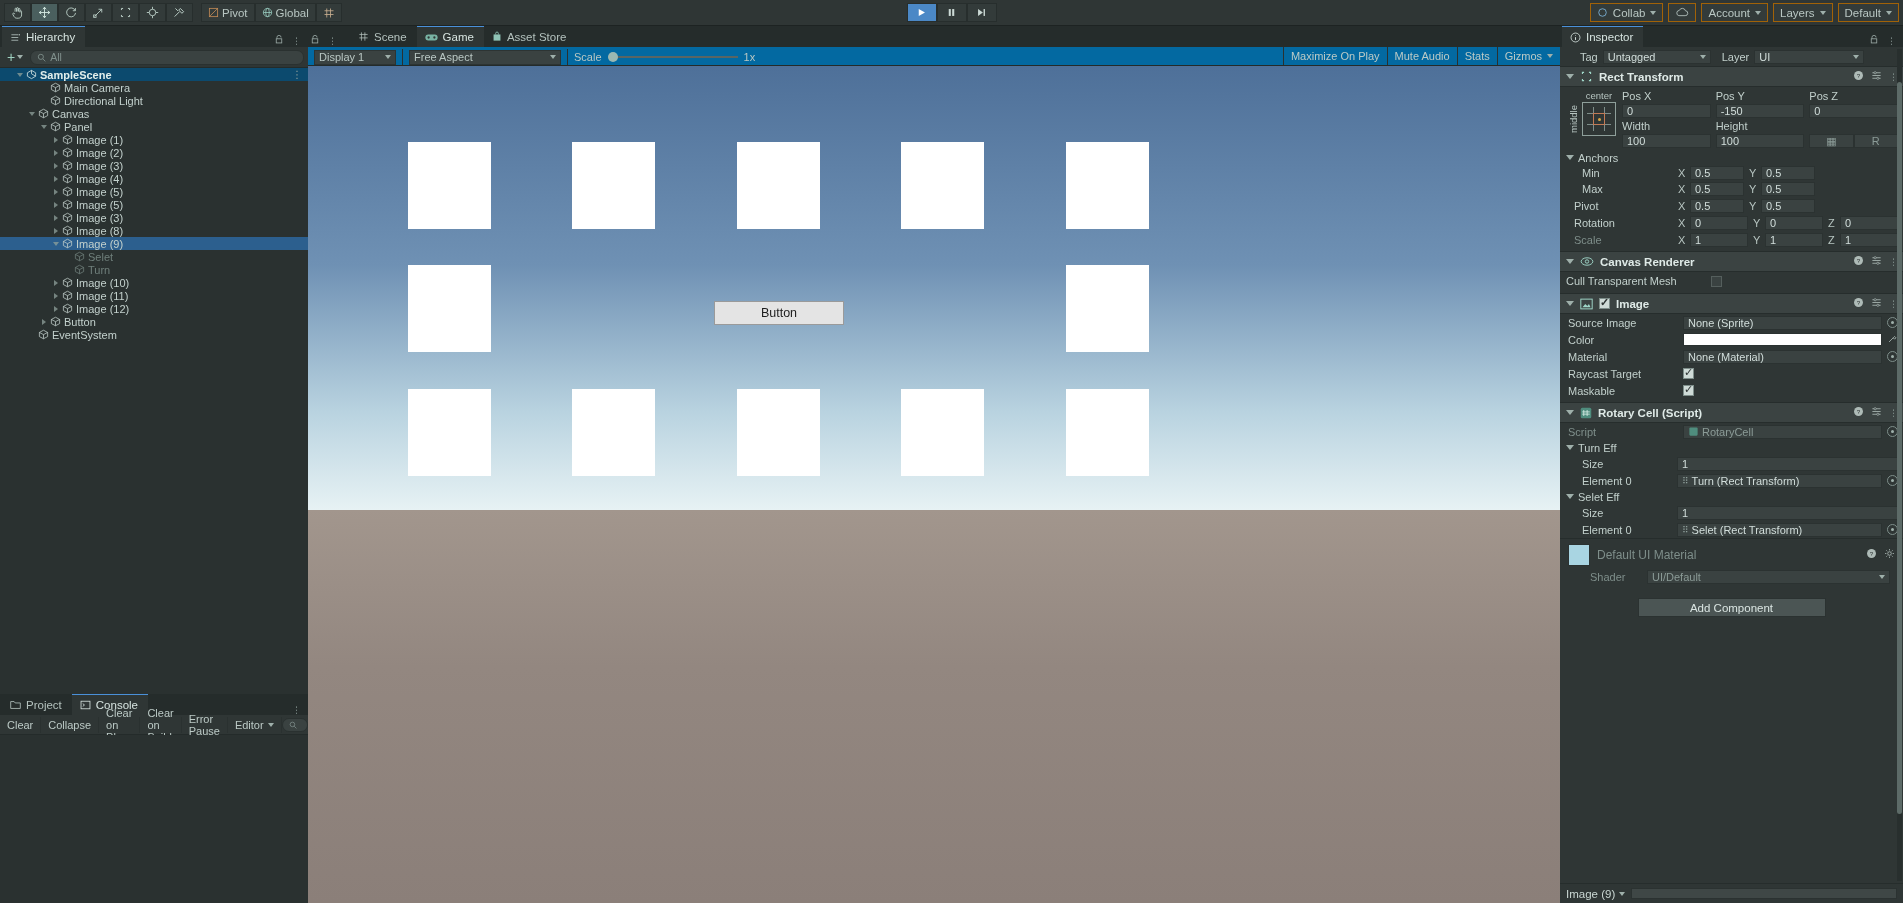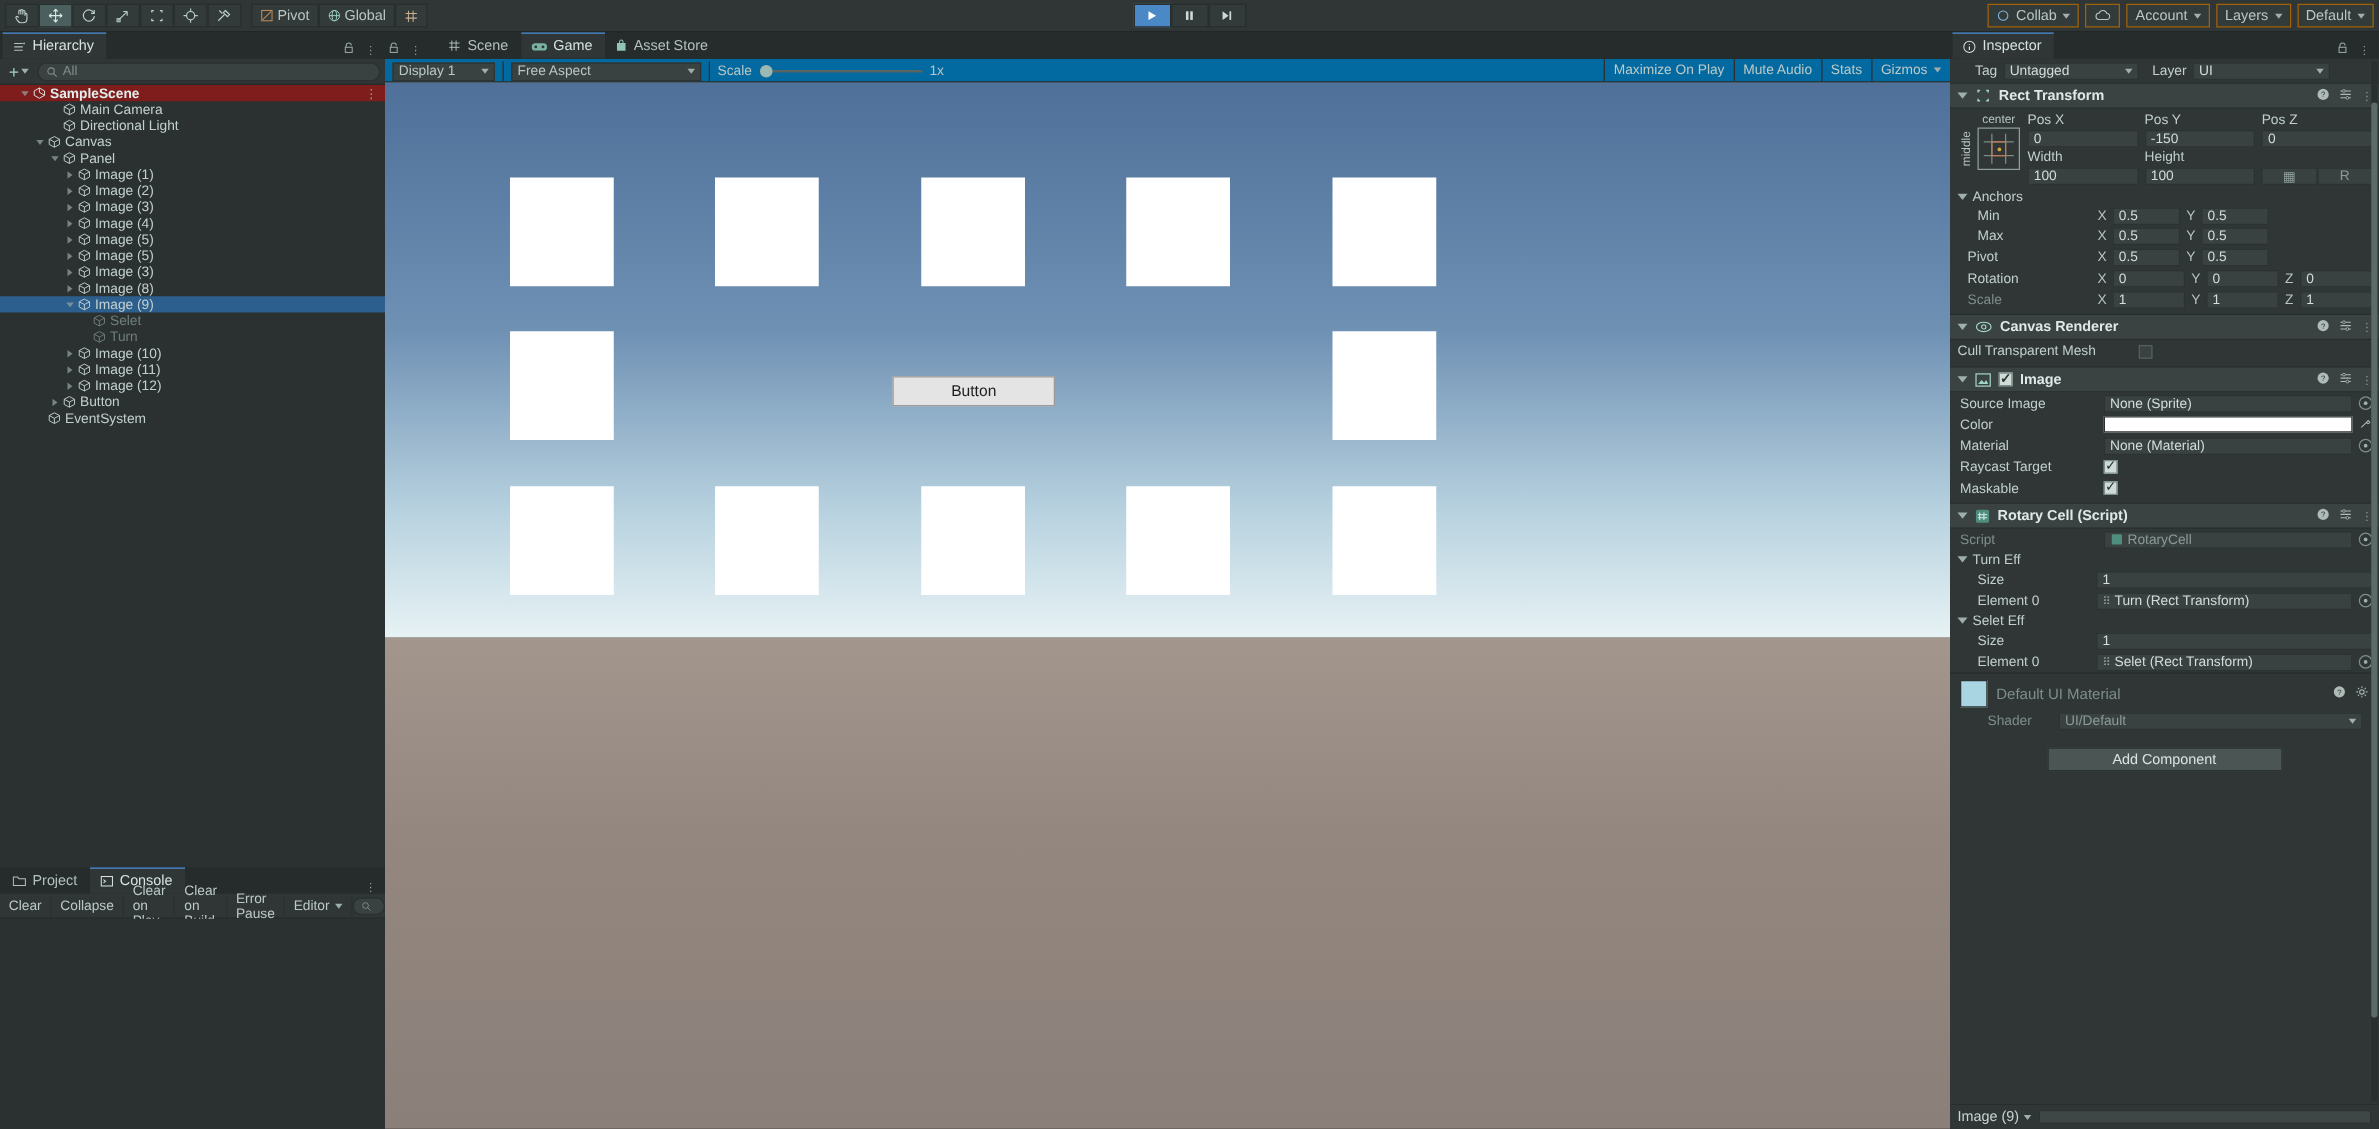--- a/index.html
+++ b/index.html
@@ -103,21 +103,21 @@
   .search-box {
     flex: 1; height: 15px; background: #3a4241; border: 1px solid #2a3130; border-radius: 7px;
     display: flex; align-items: center; padding: 0 6px; gap: 4px; color: #81918d; font-size: 10.5px;
   }
   .hier-list { flex: 1; background: #2a3130; overflow: hidden; padding-top: 0px; }
   .hrow {
     height: 13px; display: flex; align-items: center; color: #c3d1cd; font-size: 11px;
     position: relative; white-space: nowrap;
   }
   .hrow.selected { background: #2c5f8e; }
-  .hrow.scene { background: #7f1d1d; color: #e2eeeb; }
+  .hrow.scene { background: #0c4a6e; color: #e2eeeb; }
   .hrow.dim { color: #6f7f7b; }
   .hrow .tw {
     width: 11px; flex: none; display: flex; align-items: center; justify-content: center;
     color: #8fa09b; font-size: 7px;
   }
   .hrow .go-icon { width: 13px; flex: none; display: flex; align-items: center; justify-content: center; }
   .hrow .lbl { padding-left: 2px; }
   .hrow .stack-dots { position: absolute; right: 6px; color: #90a09c; font-size: 10px; }
 
   

